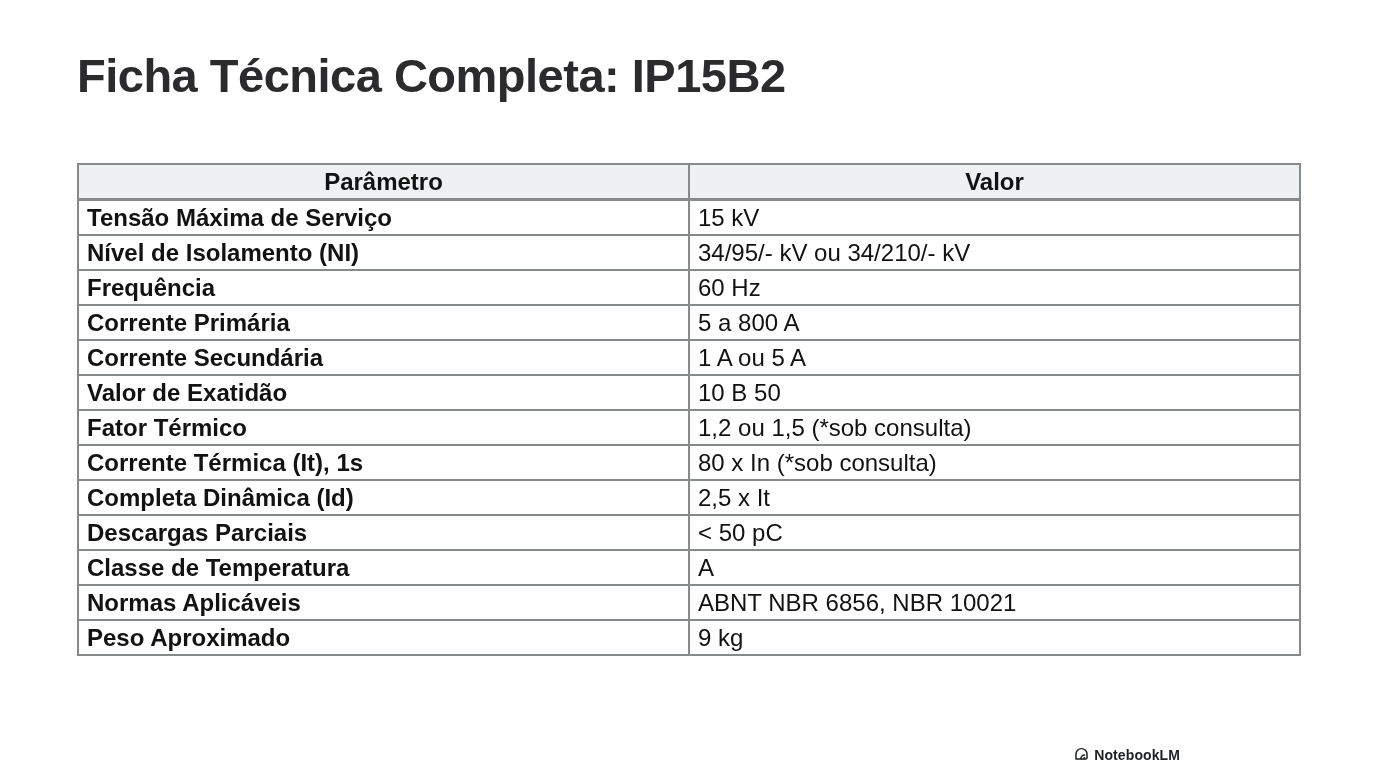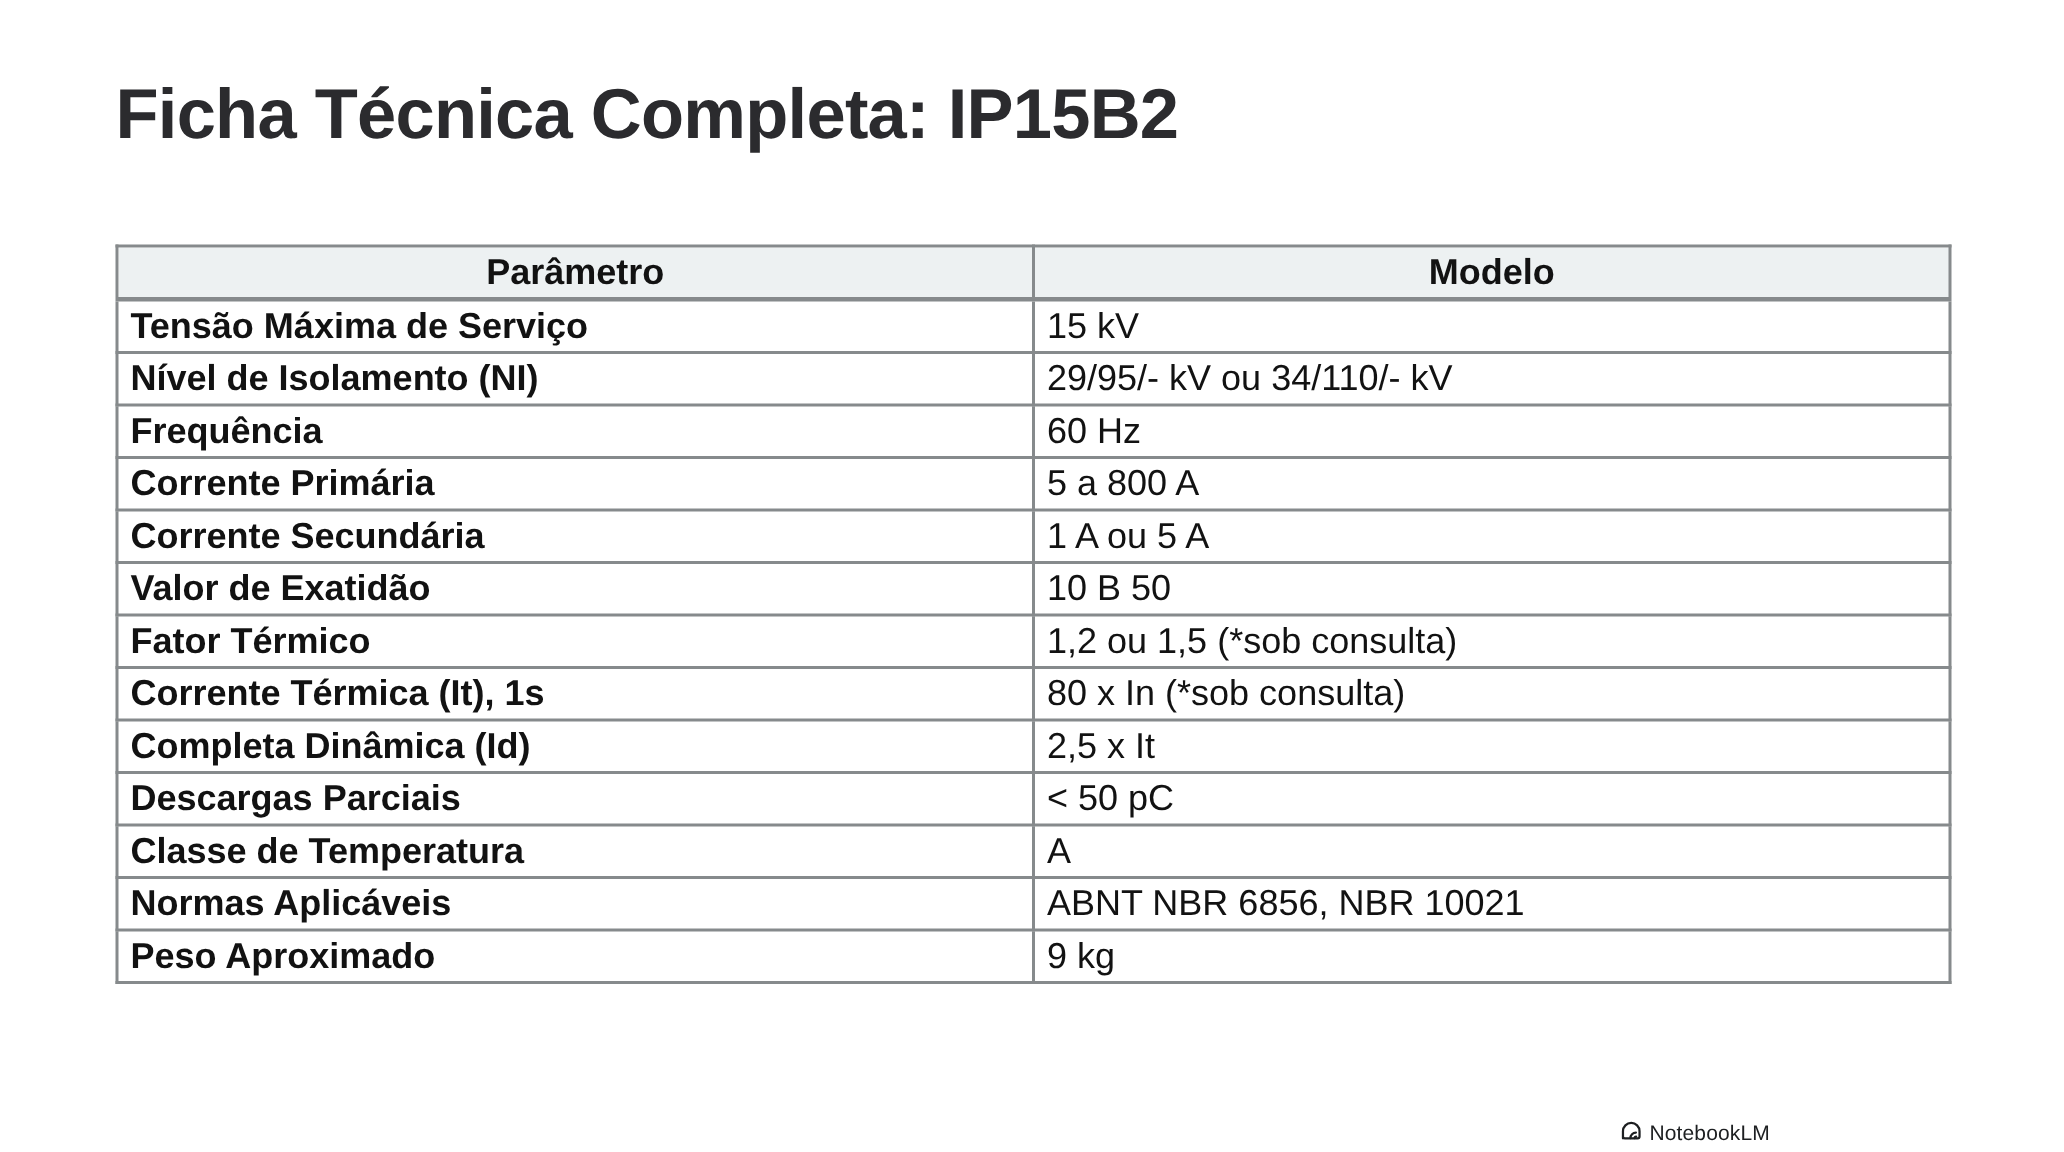--- a/index.html
+++ b/index.html
@@ -60,49 +60,49 @@
   }
   .footer-badge {
     position: absolute;
     right: 18px;
     bottom: 5px;
     display: flex;
     align-items: center;
     gap: 4px;
     color: #1d1f21;
     font-size: 14px;
-    font-weight: 400;
+    font-weight: 700;
     letter-spacing: 0.1px;
   }
   .footer-badge svg {
     display: block;
   }
 </style>
 </head>
 <body>
 
 <div class="page">
 
   <h1 class="page-title">Ficha Técnica Completa: IP15B2</h1>
 
   <table class="spec-table">
     <thead>
       <tr>
         <th>Parâmetro</th>
-        <th>Modelo</th>
+        <th>Valor</th>
       </tr>
     </thead>
     <tbody id="spec-tbody">
         <tr>
           <td class="param">Tensão Máxima de Serviço</td>
           <td class="valor">15 kV</td>
         </tr>
         <tr>
           <td class="param">Nível de Isolamento (NI)</td>
-          <td class="valor">29/95/- kV ou 34/110/- kV</td>
+          <td class="valor">34/95/- kV ou 34/210/- kV</td>
         </tr>
         <tr>
           <td class="param">Frequência</td>
           <td class="valor">60 Hz</td>
         </tr>
         <tr>
           <td class="param">Corrente Primária</td>
           <td class="valor">5 a 800 A</td>
         </tr>
         <tr>

